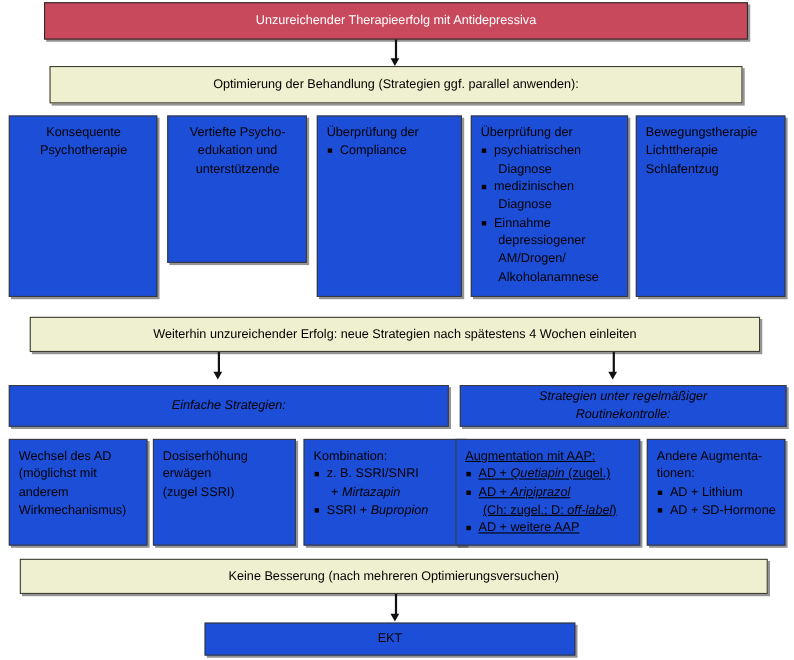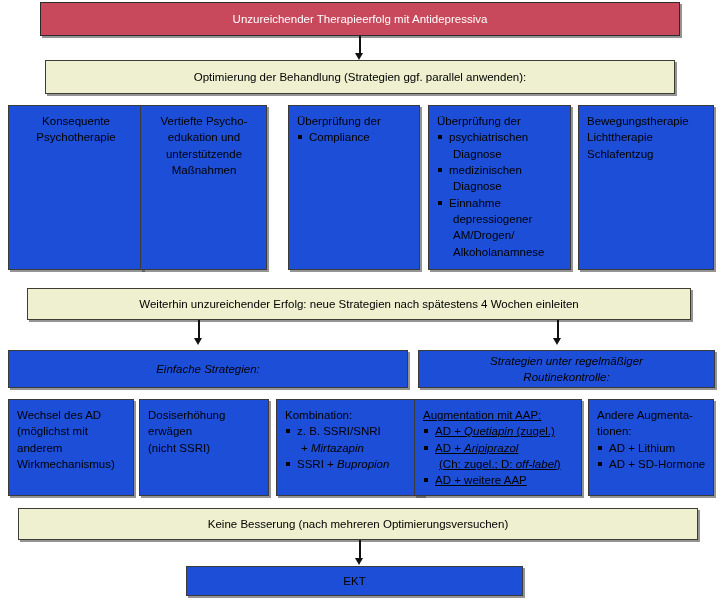--- a/index.html
+++ b/index.html
@@ -113,25 +113,24 @@
 
 <div class="node shadow banner banner-yellow" style="left:45px; top:60px; width:630px; height:34px;">
   <span>Optimierung der Behandlung (Strategien ggf. parallel anwenden):</span>
 </div>
 
 <div class="node shadow cell centered" style="left:8px; top:105px; width:135px; height:165px;">
   <span class="head" style="text-align:center">Konsequente</span>
   <span class="head" style="text-align:center">Psychotherapie</span>
 </div>
 
-<div class="node shadow cell centered" style="left:140px; top:105px; width:127px; height:165px;">
+<div class="node shadow cell centered" style="left:152px; top:105px; width:127px; height:134px;">
   <span class="head" style="text-align:center">Vertiefte Psycho-</span>
   <span class="head" style="text-align:center">edukation und</span>
   <span class="head" style="text-align:center">unterstützende</span>
-  <span class="head" style="text-align:center">Maßnahmen</span>
 </div>
 
 <div class="node shadow cell" style="left:288px; top:105px; width:132px; height:165px;">
   <span class="head">Überprüfung der</span>
   <ul class="bullets">
     <li>Compliance</li>
   </ul>
 </div>
 
 <div class="node shadow cell" style="left:428px; top:105px; width:143px; height:165px;">
@@ -176,21 +175,21 @@
 <div class="node shadow cell plainlines" style="left:8px; top:399px; width:126px; height:97px;">
   <div>Wechsel des AD</div>
   <div>(möglichst mit</div>
   <div>anderem</div>
   <div>Wirkmechanismus)</div>
 </div>
 
 <div class="node shadow cell plainlines" style="left:139px; top:399px; width:130px; height:97px;">
   <div>Dosiserhöhung</div>
   <div>erwägen</div>
-  <div>(nicht SSRI)</div>
+  <div>(zugel SSRI)</div>
 </div>
 
 <div class="node shadow cell" style="left:276px; top:399px; width:148px; height:97px;">
   <span class="head">Kombination:</span>
   <ul class="bullets">
     <li><span>z. B. SSRI/SNRI</span></li>
     <li class="cont"><span>+ </span><span class="it">Mirtazapin</span></li>
     <li><span>SSRI + </span><span class="it">Bupropion</span></li>
   </ul>
 </div>

